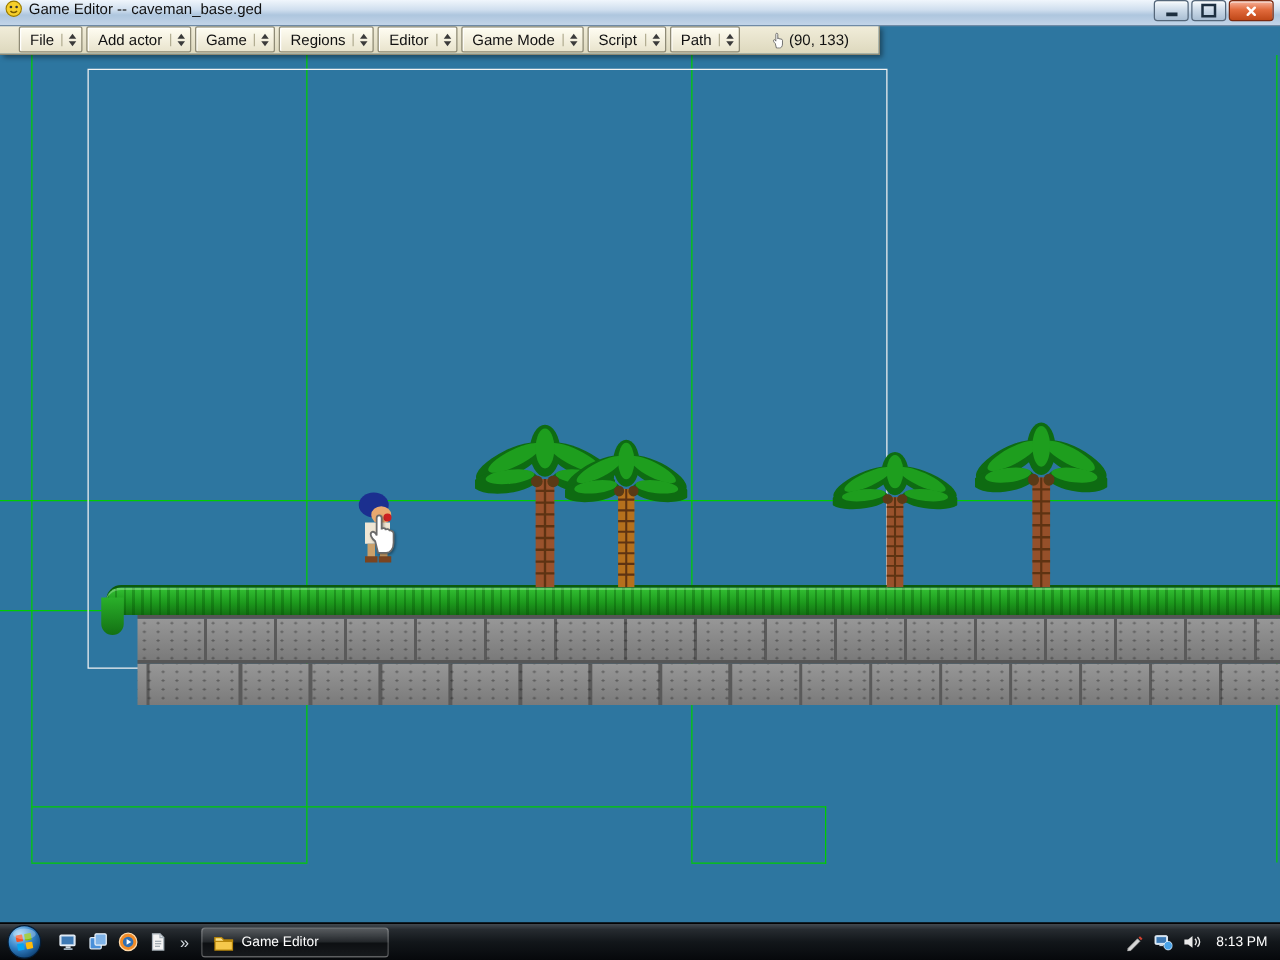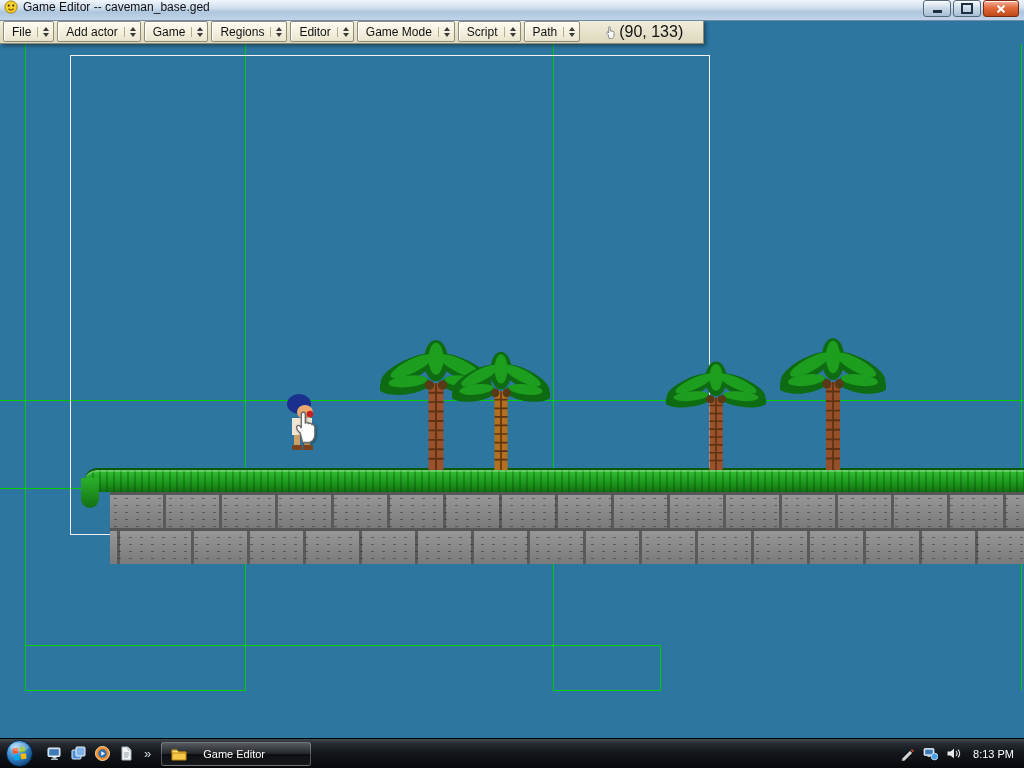--- a/index.html
+++ b/index.html
@@ -16,31 +16,31 @@
     background:linear-gradient(#f6fafd,#c9d8e7 50%,#a9bed3);box-shadow:inset 0 1px 0 rgba(255,255,255,.8);}
   .win-btn.close{width:34px;background:linear-gradient(#f7b49e,#e26b3d 45%,#c04818);border-color:#7a2a10;}
   .glyph-min{width:9px;height:3px;background:#1d2f40;margin-top:5px;}
   .glyph-max{width:8px;height:7px;border:2px solid #1d2f40;}
   .glyph-close{position:relative;width:10px;height:10px;}
   .glyph-close::before,.glyph-close::after{content:"";position:absolute;left:4px;top:0;width:2px;height:10px;background:#fff;border-radius:1px;}
   .glyph-close::before{transform:rotate(45deg);}
   .glyph-close::after{transform:rotate(-45deg);}
 
   
-  .menubar{position:absolute;left:0;top:20px;width:704px;height:24px;z-index:40;display:flex;align-items:center;gap:3px;padding:0 3px;box-sizing:border-box;
+  .menubar{position:absolute;left:0;top:20px;width:704px;height:24px;z-index:40;display:flex;align-items:center;gap:3px;padding:0 15px;box-sizing:border-box;
     background:linear-gradient(var(--menubar-tan,#f2eedb),#ddd8bd);border-bottom:1px solid #8d8974;border-right:1px solid #8d8974;
     box-shadow:2px 2px 4px rgba(0,0,0,.4);}
   .menu-btn{height:19px;display:flex;align-items:center;padding:0 4px 0 8px;cursor:default;
     background:linear-gradient(#fffdf2,#e9e4cd);border:1px solid #8f8b76;border-radius:2px;
     box-shadow:inset 1px 1px 0 #fff;font-size:12px;color:#111;white-space:nowrap;}
   .spin{display:flex;flex-direction:column;gap:2px;margin-left:6px;padding-left:5px;border-left:1px solid #b3ae93;}
   .spin i{width:0;height:0;border-left:3px solid transparent;border-right:3px solid transparent;display:block;}
   .spin .up{border-bottom:4px solid #3a3a3a;}
   .spin .down{border-top:4px solid #3a3a3a;}
-  .coords{display:flex;align-items:center;gap:3px;margin-left:22px;font-size:16px;color:#101010;}
+  .coords{display:flex;align-items:center;gap:3px;margin-left:22px;font-size:12px;color:#101010;}
   .coords-icon{width:11px;height:14px;}
 
   
   .canvas{position:absolute;left:0;top:20px;width:1024px;height:718px;background:var(--canvas-blue,#2d76a0);overflow:hidden;z-index:10;}
   .gline{position:absolute;background:var(--grid-green,#00cc00);}
   .gline.v{width:1px;top:24px;height:646px;}
   .gline.h{height:1px;left:0;width:1024px;}
   .region-rect{position:absolute;left:70px;top:35px;width:640px;height:480px;border:1px solid var(--region-white,#f2f2f2);box-sizing:border-box;}
 
   .grass{position:absolute;left:85px;top:448px;width:939px;height:24px;border-radius:12px 0 0 12px;
@@ -66,21 +66,21 @@
   .hand-cursor{position:absolute;left:292px;top:388px;width:28px;height:36px;filter:drop-shadow(1px 1px 1px rgba(0,0,0,.35));}
 
   
   .taskbar{position:absolute;left:0;top:738px;width:1024px;height:30px;z-index:60;display:flex;align-items:center;
     background:linear-gradient(#434a51 0%,#262b30 16%,#12161a 50%,var(--taskbar-black,#06080b) 100%);
     border-top:1px solid #000;box-sizing:border-box;}
   .start-orb{width:29px;height:29px;margin-left:5px;flex:0 0 auto;}
   .ql{display:flex;align-items:center;gap:7px;margin-left:12px;}
   .ql svg{width:17px;height:17px;}
   .ql-chevron{color:#d5dbe1;font-size:13px;line-height:1;padding:0 2px;}
-  .task-btn{height:24px;margin-left:8px;display:flex;align-items:center;gap:16px;padding:0 9px;width:150px;box-sizing:border-box;
+  .task-btn{height:24px;margin-left:8px;display:flex;align-items:center;gap:6px;padding:0 9px;width:150px;box-sizing:border-box;
     border:1px solid rgba(255,255,255,.28);border-radius:3px;color:#fff;font-size:11px;
     background:linear-gradient(rgba(255,255,255,.22),rgba(255,255,255,.07) 48%,rgba(0,0,0,.28) 52%,rgba(255,255,255,.06));}
   .task-btn.active{background:linear-gradient(rgba(255,255,255,.38),rgba(255,255,255,.16) 48%,rgba(30,45,60,.45) 52%,rgba(255,255,255,.14));
     box-shadow:inset 0 0 7px rgba(255,255,255,.3);}
   .task-btn .tb-label{white-space:nowrap;overflow:hidden;text-overflow:ellipsis;}
   .task-btn svg{width:16px;height:16px;flex:0 0 auto;}
   .tray{margin-left:auto;display:flex;align-items:center;gap:8px;padding-right:10px;color:#fff;}
   .tray svg{width:15px;height:15px;}
   .tray-clock{font-size:11px;color:#fff;margin-left:4px;}
 </style>

